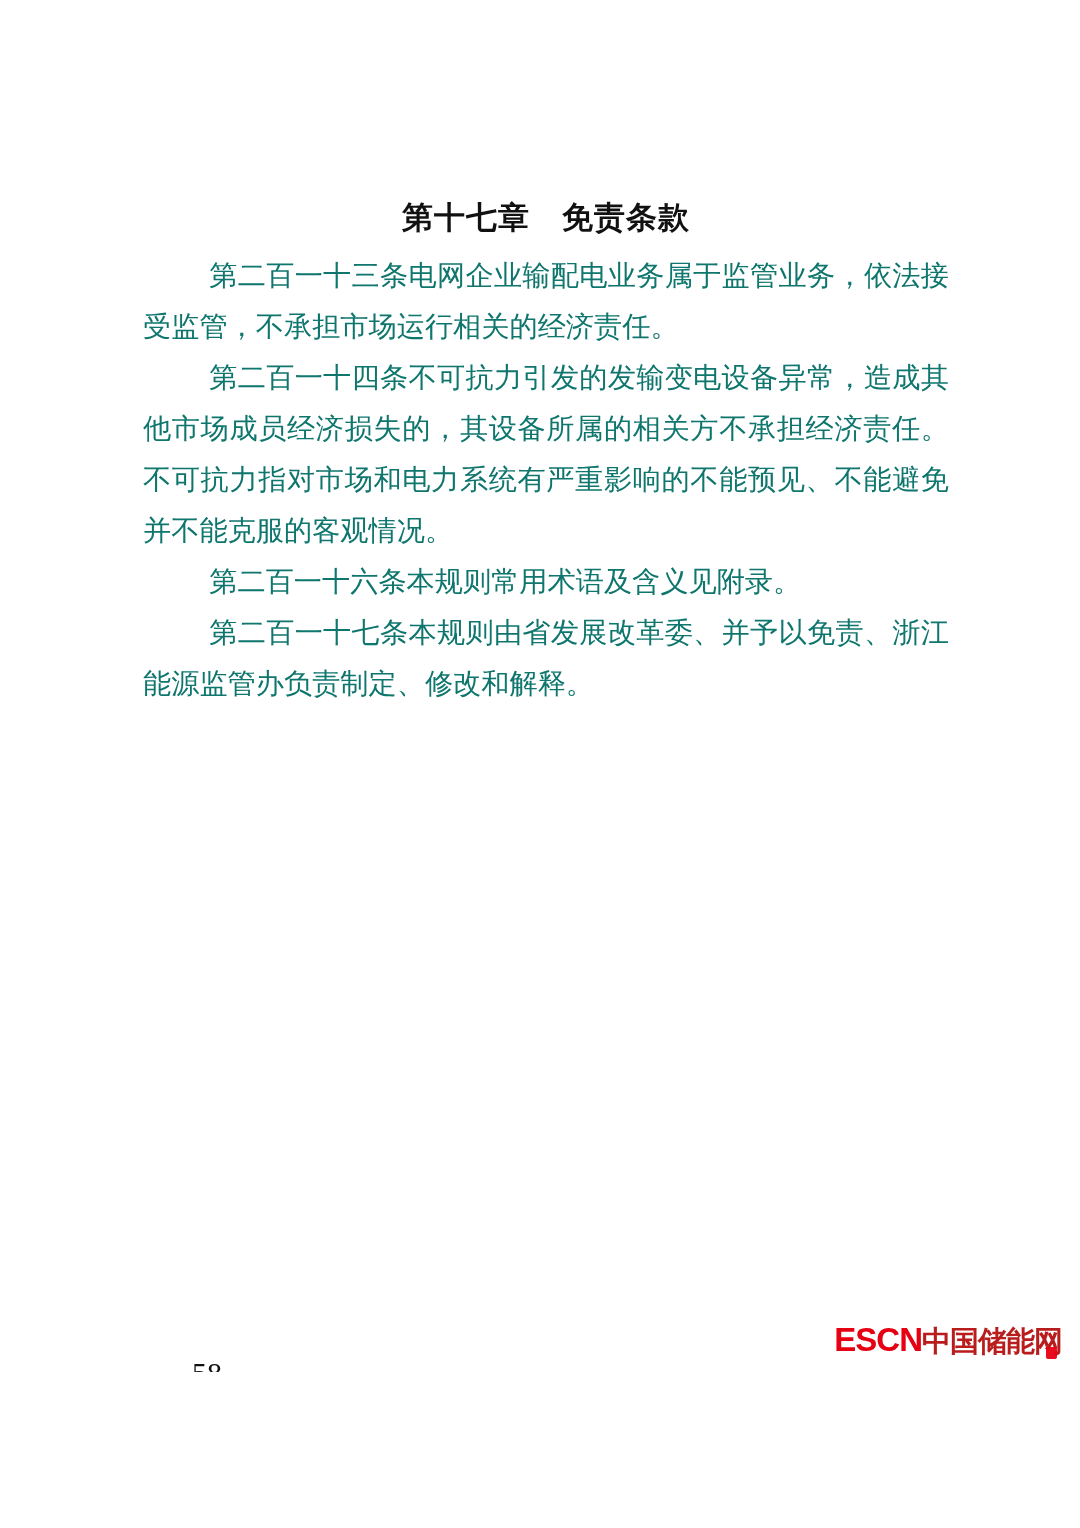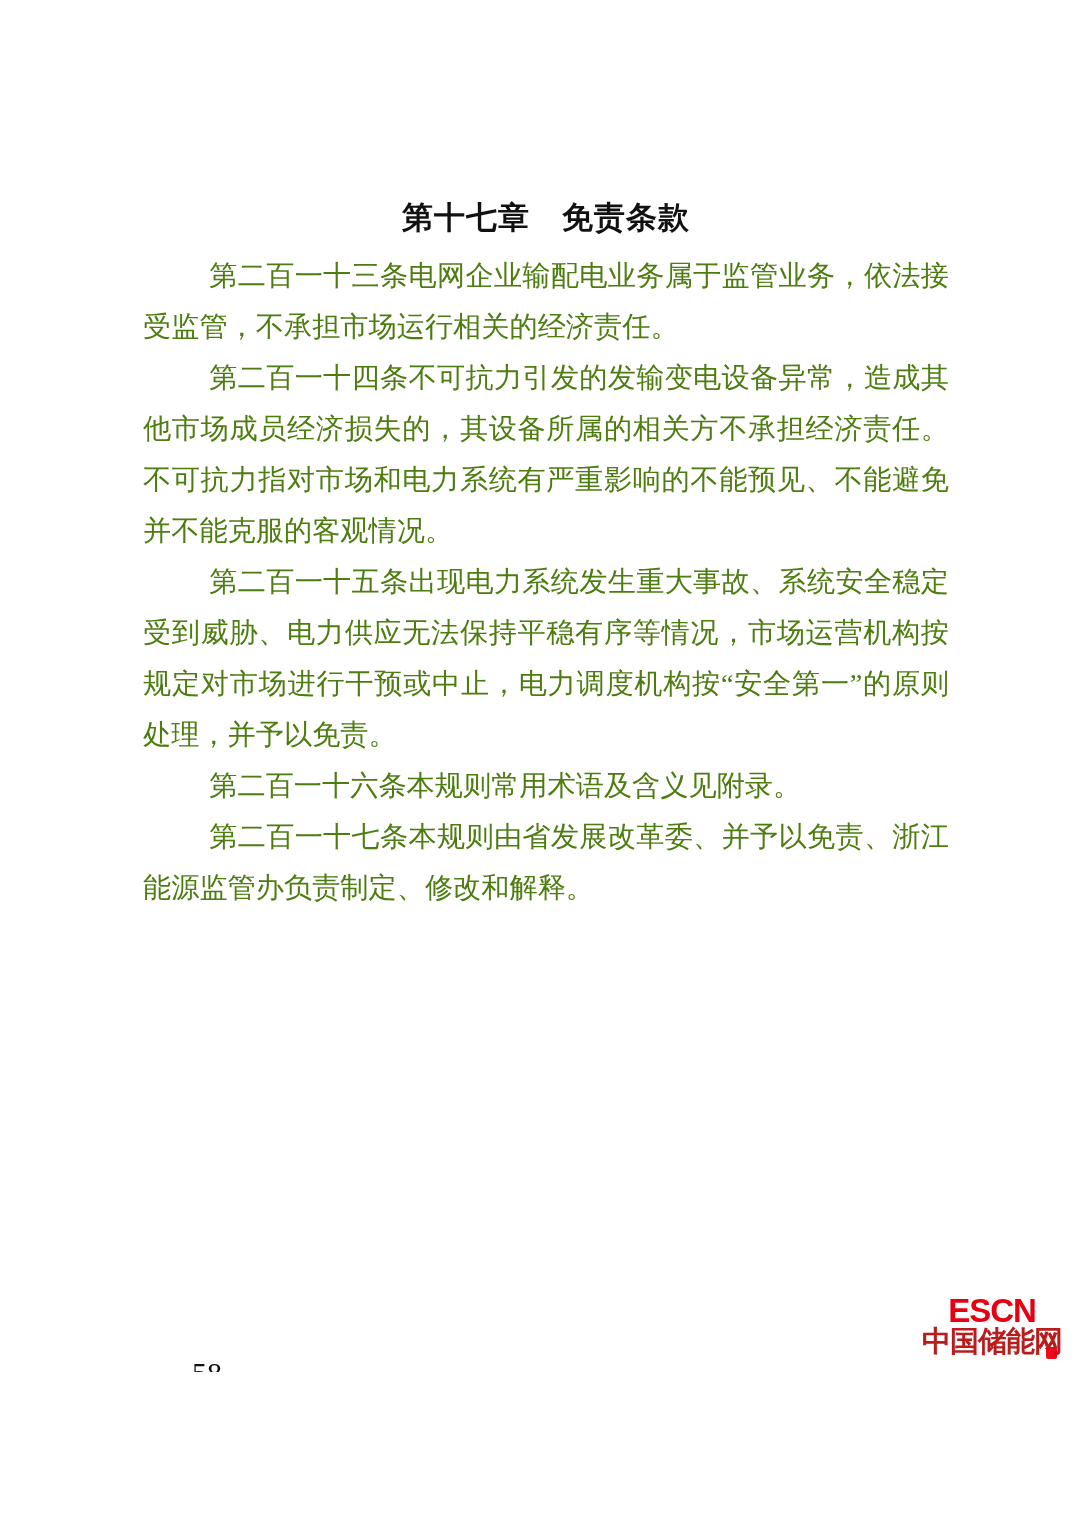--- a/index.html
+++ b/index.html
@@ -25,21 +25,21 @@
     line-height: 40px;
     color: #111111;
     text-align: center;
     letter-spacing: 1px;
   }
   .chapter-title.first { margin-top: 198px; margin-bottom: 12px; }
   .chapter-title.second { margin-top: 12px; margin-bottom: 12px; }
   .article {
     font-size: 28.2px;
     line-height: 51px;
-    color: #4d7c0f;
+    color: #0f766e;
     text-align: justify;
     text-indent: 2.35em;
     letter-spacing: 0;
   }
   .page-footer {
     position: absolute;
     left: 143px;
     top: 1356px;
     display: flex;
     align-items: center;
@@ -53,23 +53,22 @@
     font-size: 27px;
     line-height: 1;
     transform: translateY(-2px);
   }
   .page-number { font-size: 30px; text-align: center; }
   .logo {
     position: absolute;
     right: 18px;
     bottom: 16px;
     display: flex;
-    align-items: center;
+    align-items: flex-end;
     white-space: nowrap;
-    flex-direction: column;
   }
   .logo-latin {
     font-family: "Liberation Sans", sans-serif;
     font-weight: 800;
     font-size: 33px;
     letter-spacing: -1px;
     line-height: 1;
   }
   .logo-cjk {
     font-family: "Liberation Sans", sans-serif;
@@ -94,21 +93,20 @@
 <div class="page">
 
   <main class="content">
 
     <h2 class="chapter-title first">第十七章　免责条款</h2>
 
     <p class="article">第二百一十三条电网企业输配电业务属于监管业务，依法接受监管，不承担市场运行相关的经济责任。</p>
 
     <p class="article">第二百一十四条不可抗力引发的发输变电设备异常，造成其他市场成员经济损失的，其设备所属的相关方不承担经济责任。不可抗力指对市场和电力系统有严重影响的不能预见、不能避免并不能克服的客观情况。</p>
 
-    <p class="article">第二百一十五条出现电力系统发生重大事故、系统安全稳定受到威胁、电力供应无法保持平稳有序等情况，市场运营机构按规定对市场进行干预或中止，电力调度机构按“安全第一”的原则处理，并予以免责。</p>
 
 
     <p class="article">第二百一十六条本规则常用术语及含义见附录。</p>
 
     <p class="article">第二百一十七条本规则由省发展改革委、并予以免责、浙江能源监管办负责制定、修改和解释。</p>
 
   </main>
 
   <div class="page-footer">
     <span class="footer-dash">—</span>

